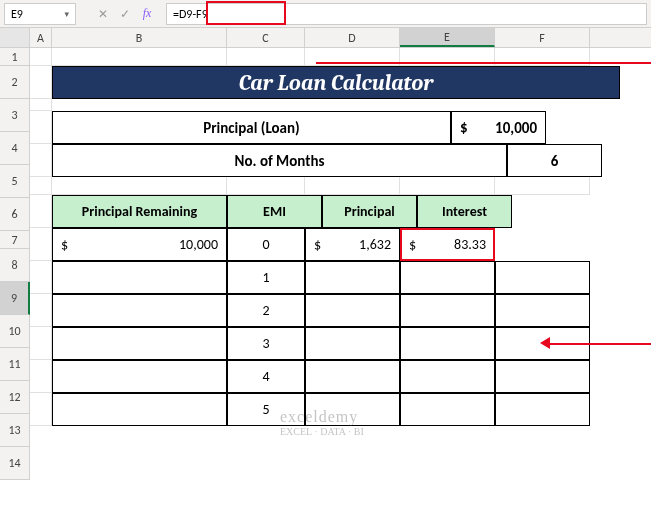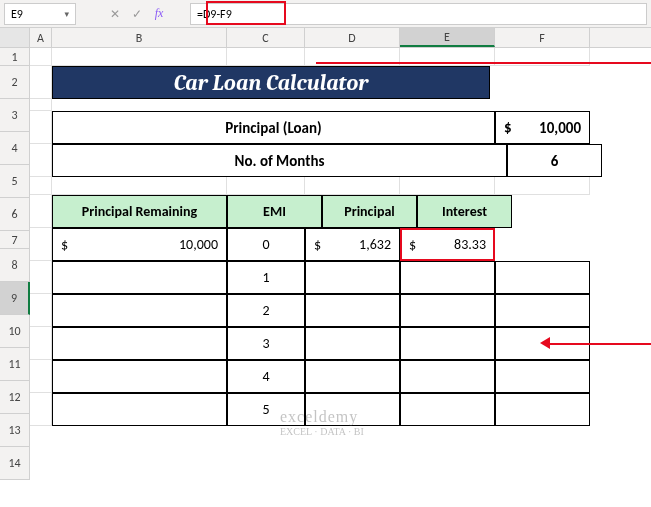--- a/index.html
+++ b/index.html
@@ -1,18 +1,18 @@
 <!DOCTYPE html>
 <html><head>
   <meta charset="utf-8">
   <style>
     * { box-sizing: border-box; margin: 0; padding: 0; }
     body { font-family: Calibri, Arial, sans-serif; background: #fff; width: 651px; height: 507px; position: relative; overflow: hidden; }
 
-    .formula-bar { display: flex; align-items: center; height: 28px; background: #f3f2f1; border-bottom: 1px solid #d0d0d0; padding: 2px 4px; gap: 17px; }
+    .formula-bar { display: flex; align-items: center; height: 28px; background: #f3f2f1; border-bottom: 1px solid #d0d0d0; padding: 2px 4px; gap: 5px; }
     .name-box { width: 72px; height: 22px; background: #fff; border: 1px solid #ccc; font-size: 12px; padding: 2px 6px; display: flex; align-items: center; justify-content: space-between; }
     .name-box-dd { font-size: 9px; color: #666; }
     .fb-btn-group { display: flex; gap: 2px; align-items: center; margin-left: 12px; }
     .fb-btn { width: 20px; height: 20px; display: flex; align-items: center; justify-content: center; font-size: 12px; color: #999; }
     .fb-btn.fx { font-style: italic; color: #8b5cf6; font-family: 'Times New Roman', serif; }
     .formula-input { flex: 1; height: 22px; background: #fff; border: 1px solid #ccc; font-size: 12px; padding: 2px 6px; display: flex; align-items: center; margin-left: 4px; }
     .formula-highlight { position: absolute; border: 2px solid #e6091e; top: 1px; left: 206px; width: 80px; height: 24px; pointer-events: none; z-index: 10; }
 
     .col-headers { display: flex; height: 20px; background: #f3f2f1; border-bottom: 1px solid #d0d0d0; }
     .corner { width: 30px; border-right: 1px solid #d0d0d0; background: #e6e6e6; }
@@ -118,31 +118,31 @@
       <div class="cell cA"></div>
       <div class="cell cB"></div>
       <div class="cell cC"></div>
       <div class="cell cD"></div>
       <div class="cell cE"></div>
       <div class="cell cF"></div>
     </div>
 
     <div class="grid-row">
       <div class="cell cA"></div>
-      <div class="cell title-cell" style="width:438px">Car Loan Calculator</div>
+      <div class="cell title-cell" style="width:568px">Car Loan Calculator</div>
     </div>
 
     <div class="grid-row" style="height:12px">
       <div class="cell cA"></div>
       <div class="cell" style="width:538px; border:none;"></div>
     </div>
 
     <div class="grid-row">
       <div class="cell cA"></div>
-      <div class="cell param-label" style="width:443px">Principal (Loan)</div>
+      <div class="cell param-label" style="width:399px">Principal (Loan)</div>
       <div class="cell cF param-value money">
         <span>$</span>
         <span>10,000</span>
       </div>
     </div>
 
 
     <div class="grid-row">
       <div class="cell cA"></div>
       <div class="cell param-label" style="width:455px">No. of Months</div>

